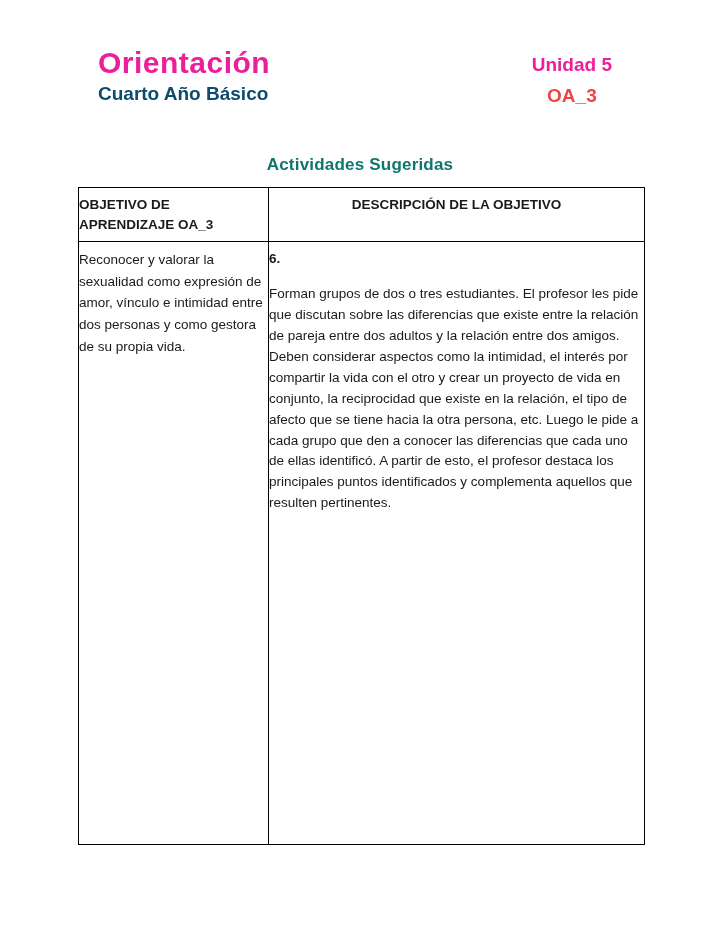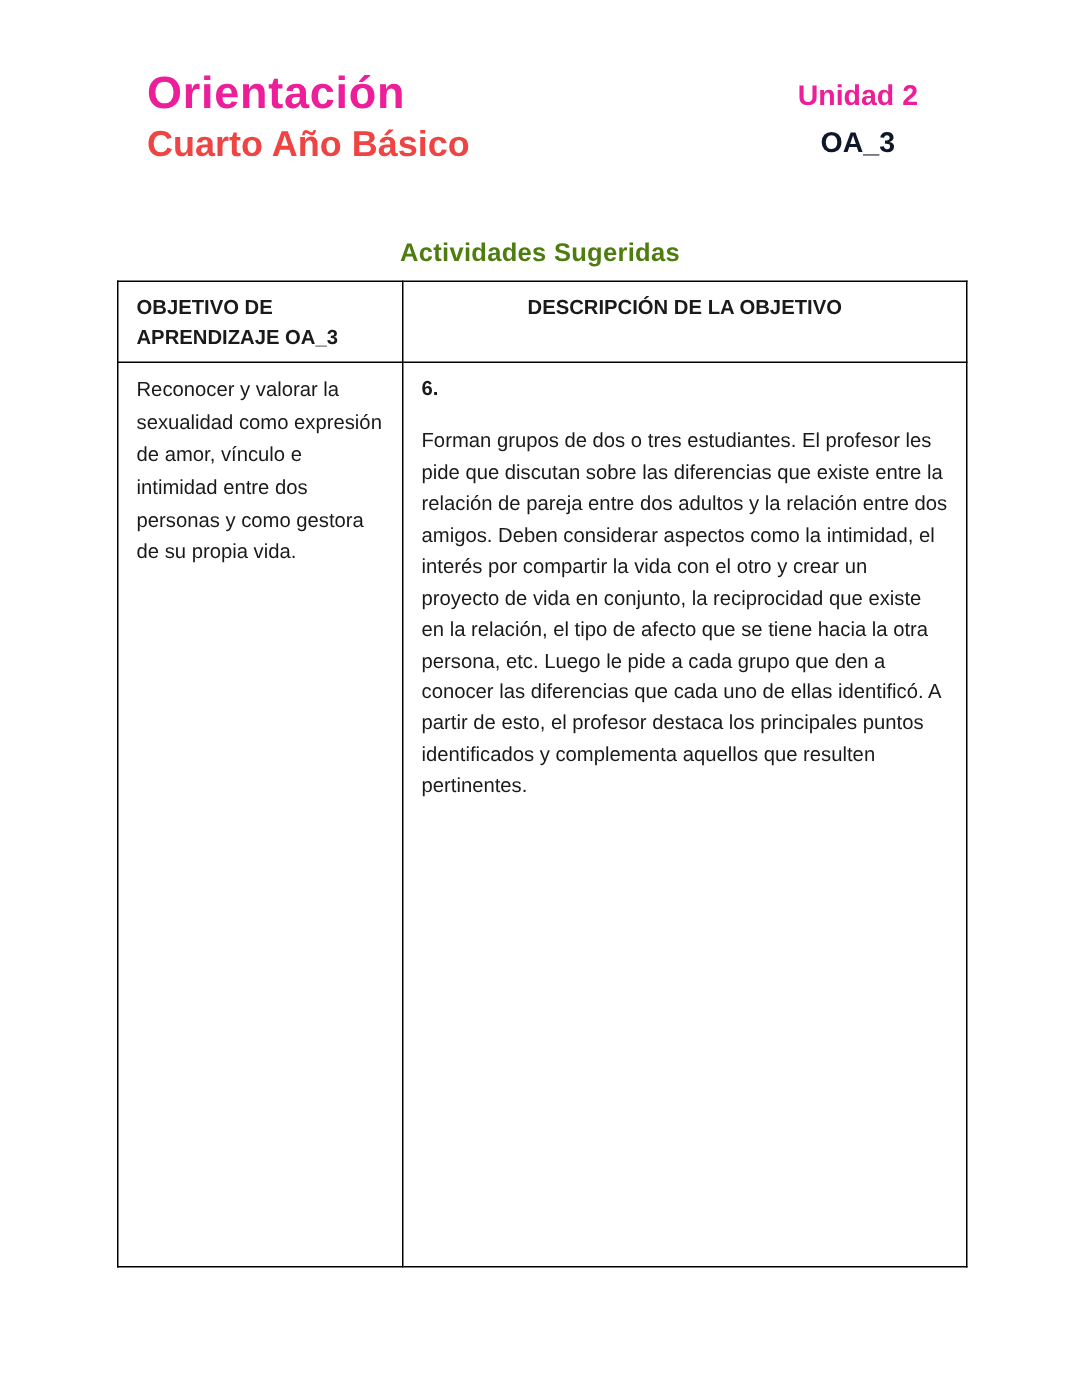--- a/index.html
+++ b/index.html
@@ -25,23 +25,23 @@
   }
   .header-left { text-align: left; }
   .header-right { text-align: center; padding-top: 8px; }
   .subject-title {
     font-size: 30px;
     font-weight: bold;
     letter-spacing: 0.5px;
     line-height: 1.1;
   }
   .level-subtitle {
-    font-size: 24px;
+    font-size: 19px;
     font-weight: bold;
-    color: #ef4444;
+    color: #0c4a6e;
     margin-top: 4px;
   }
   .unit-label {
     font-size: 19px;
     font-weight: bold;
     line-height: 1.2;
   }
   .oa-label {
     font-size: 19px;
     font-weight: bold;
@@ -62,21 +62,21 @@
   }
   table.activities {
     border-collapse: collapse;
     width: 100%;
     table-layout: fixed;
   }
   table.activities th,
   table.activities td {
     border: 1.5px solid #000000;
     vertical-align: top;
-    padding: 7px 12px;
+    padding: 7px 0;
     font-size: 13.5px;
     box-sizing: border-box;
   }
   col.obj-col { width: 190px; }
   th.obj-head {
     text-align: left;
     font-weight: bold;
     line-height: 1.45;
     height: 50px;
   }
@@ -106,26 +106,26 @@
 <body>
 
 <div class="page">
 
   <div class="doc-header">
     <div class="header-left">
       <div class="subject-title accent" style="color: rgb(236, 30, 154);">Orientación</div>
       <div class="level-subtitle">Cuarto Año Básico</div>
     </div>
     <div class="header-right">
-      <div class="unit-label accent" style="color: rgb(236, 30, 154);">Unidad 2</div>
-      <div class="oa-label accent" style="color: #0f172a;">OA_3</div>
+      <div class="unit-label accent" style="color: rgb(236, 30, 154);">Unidad 5</div>
+      <div class="oa-label accent" style="color: #ef4444;">OA_3</div>
     </div>
   </div>
 
-  <div class="page-title muted" style="color: #4d7c0f;">Actividades Sugeridas</div>
+  <div class="page-title muted" style="color: #0f766e;">Actividades Sugeridas</div>
 
   <div class="table-wrap">
     <table class="activities">
       <colgroup>
         <col class="obj-col">
         <col class="desc-col">
       </colgroup>
       <thead>
         <tr>
           <th class="obj-head">OBJETIVO DE APRENDIZAJE OA_3</th>

